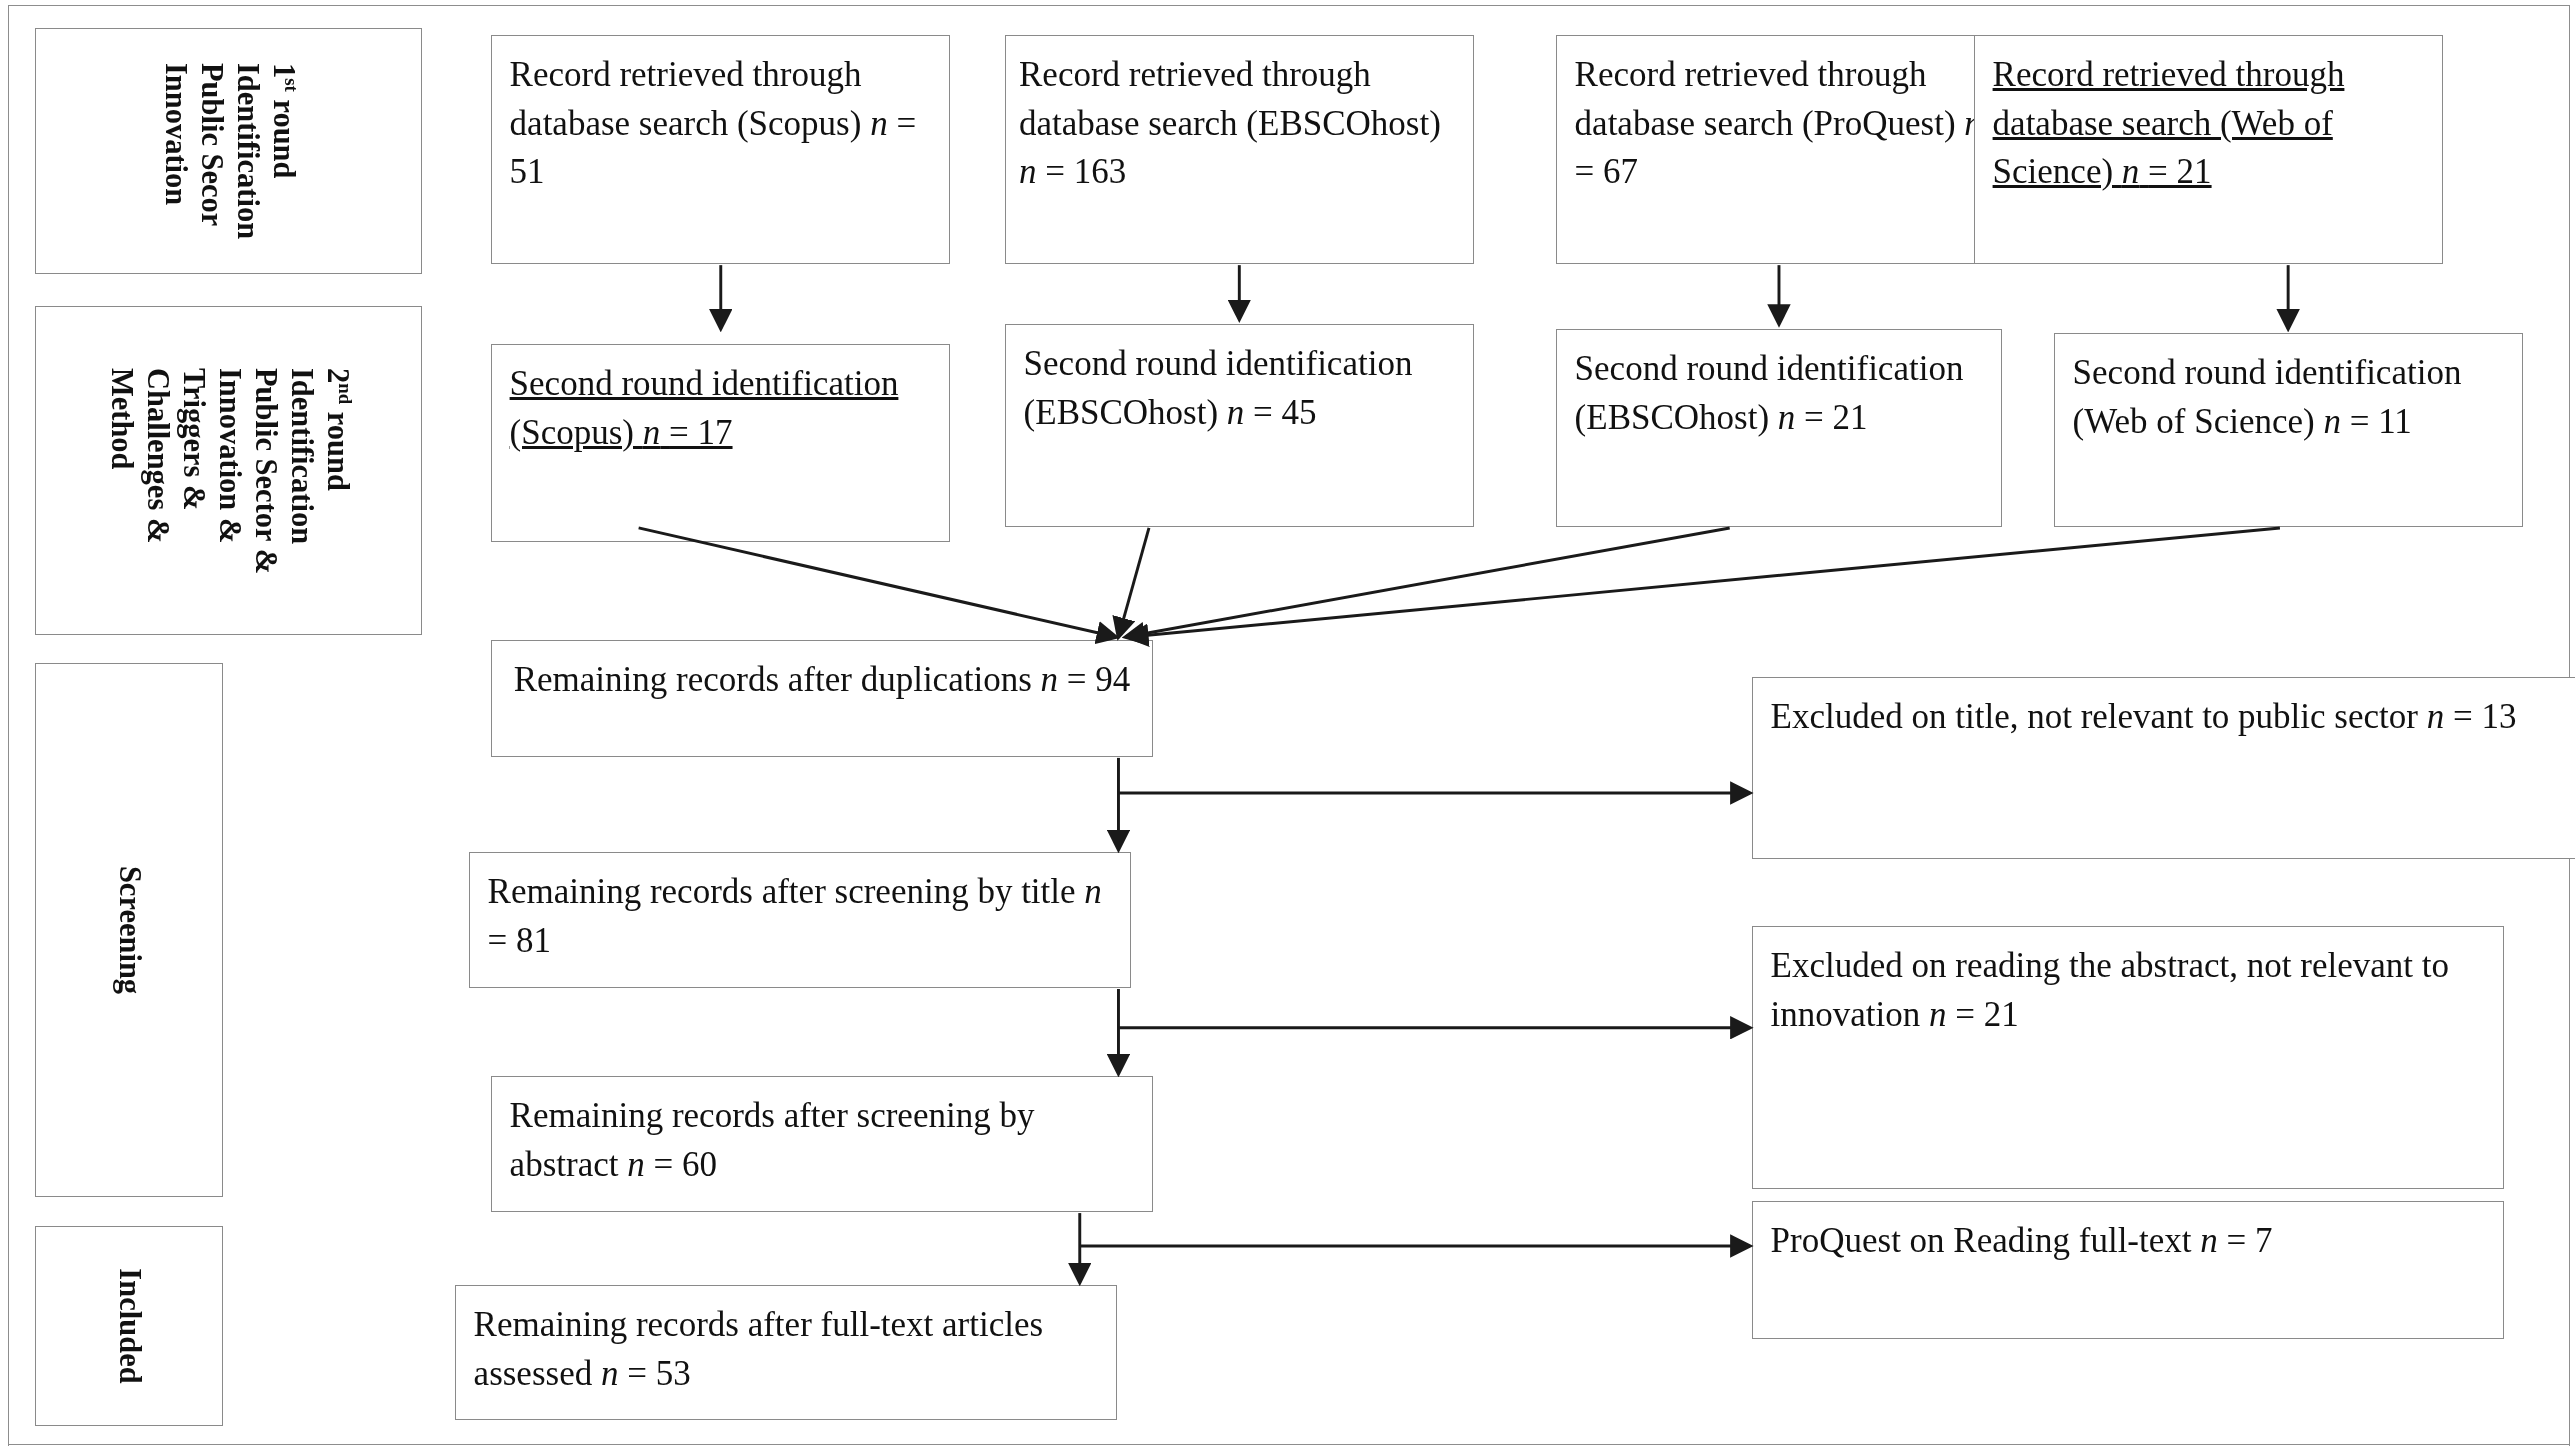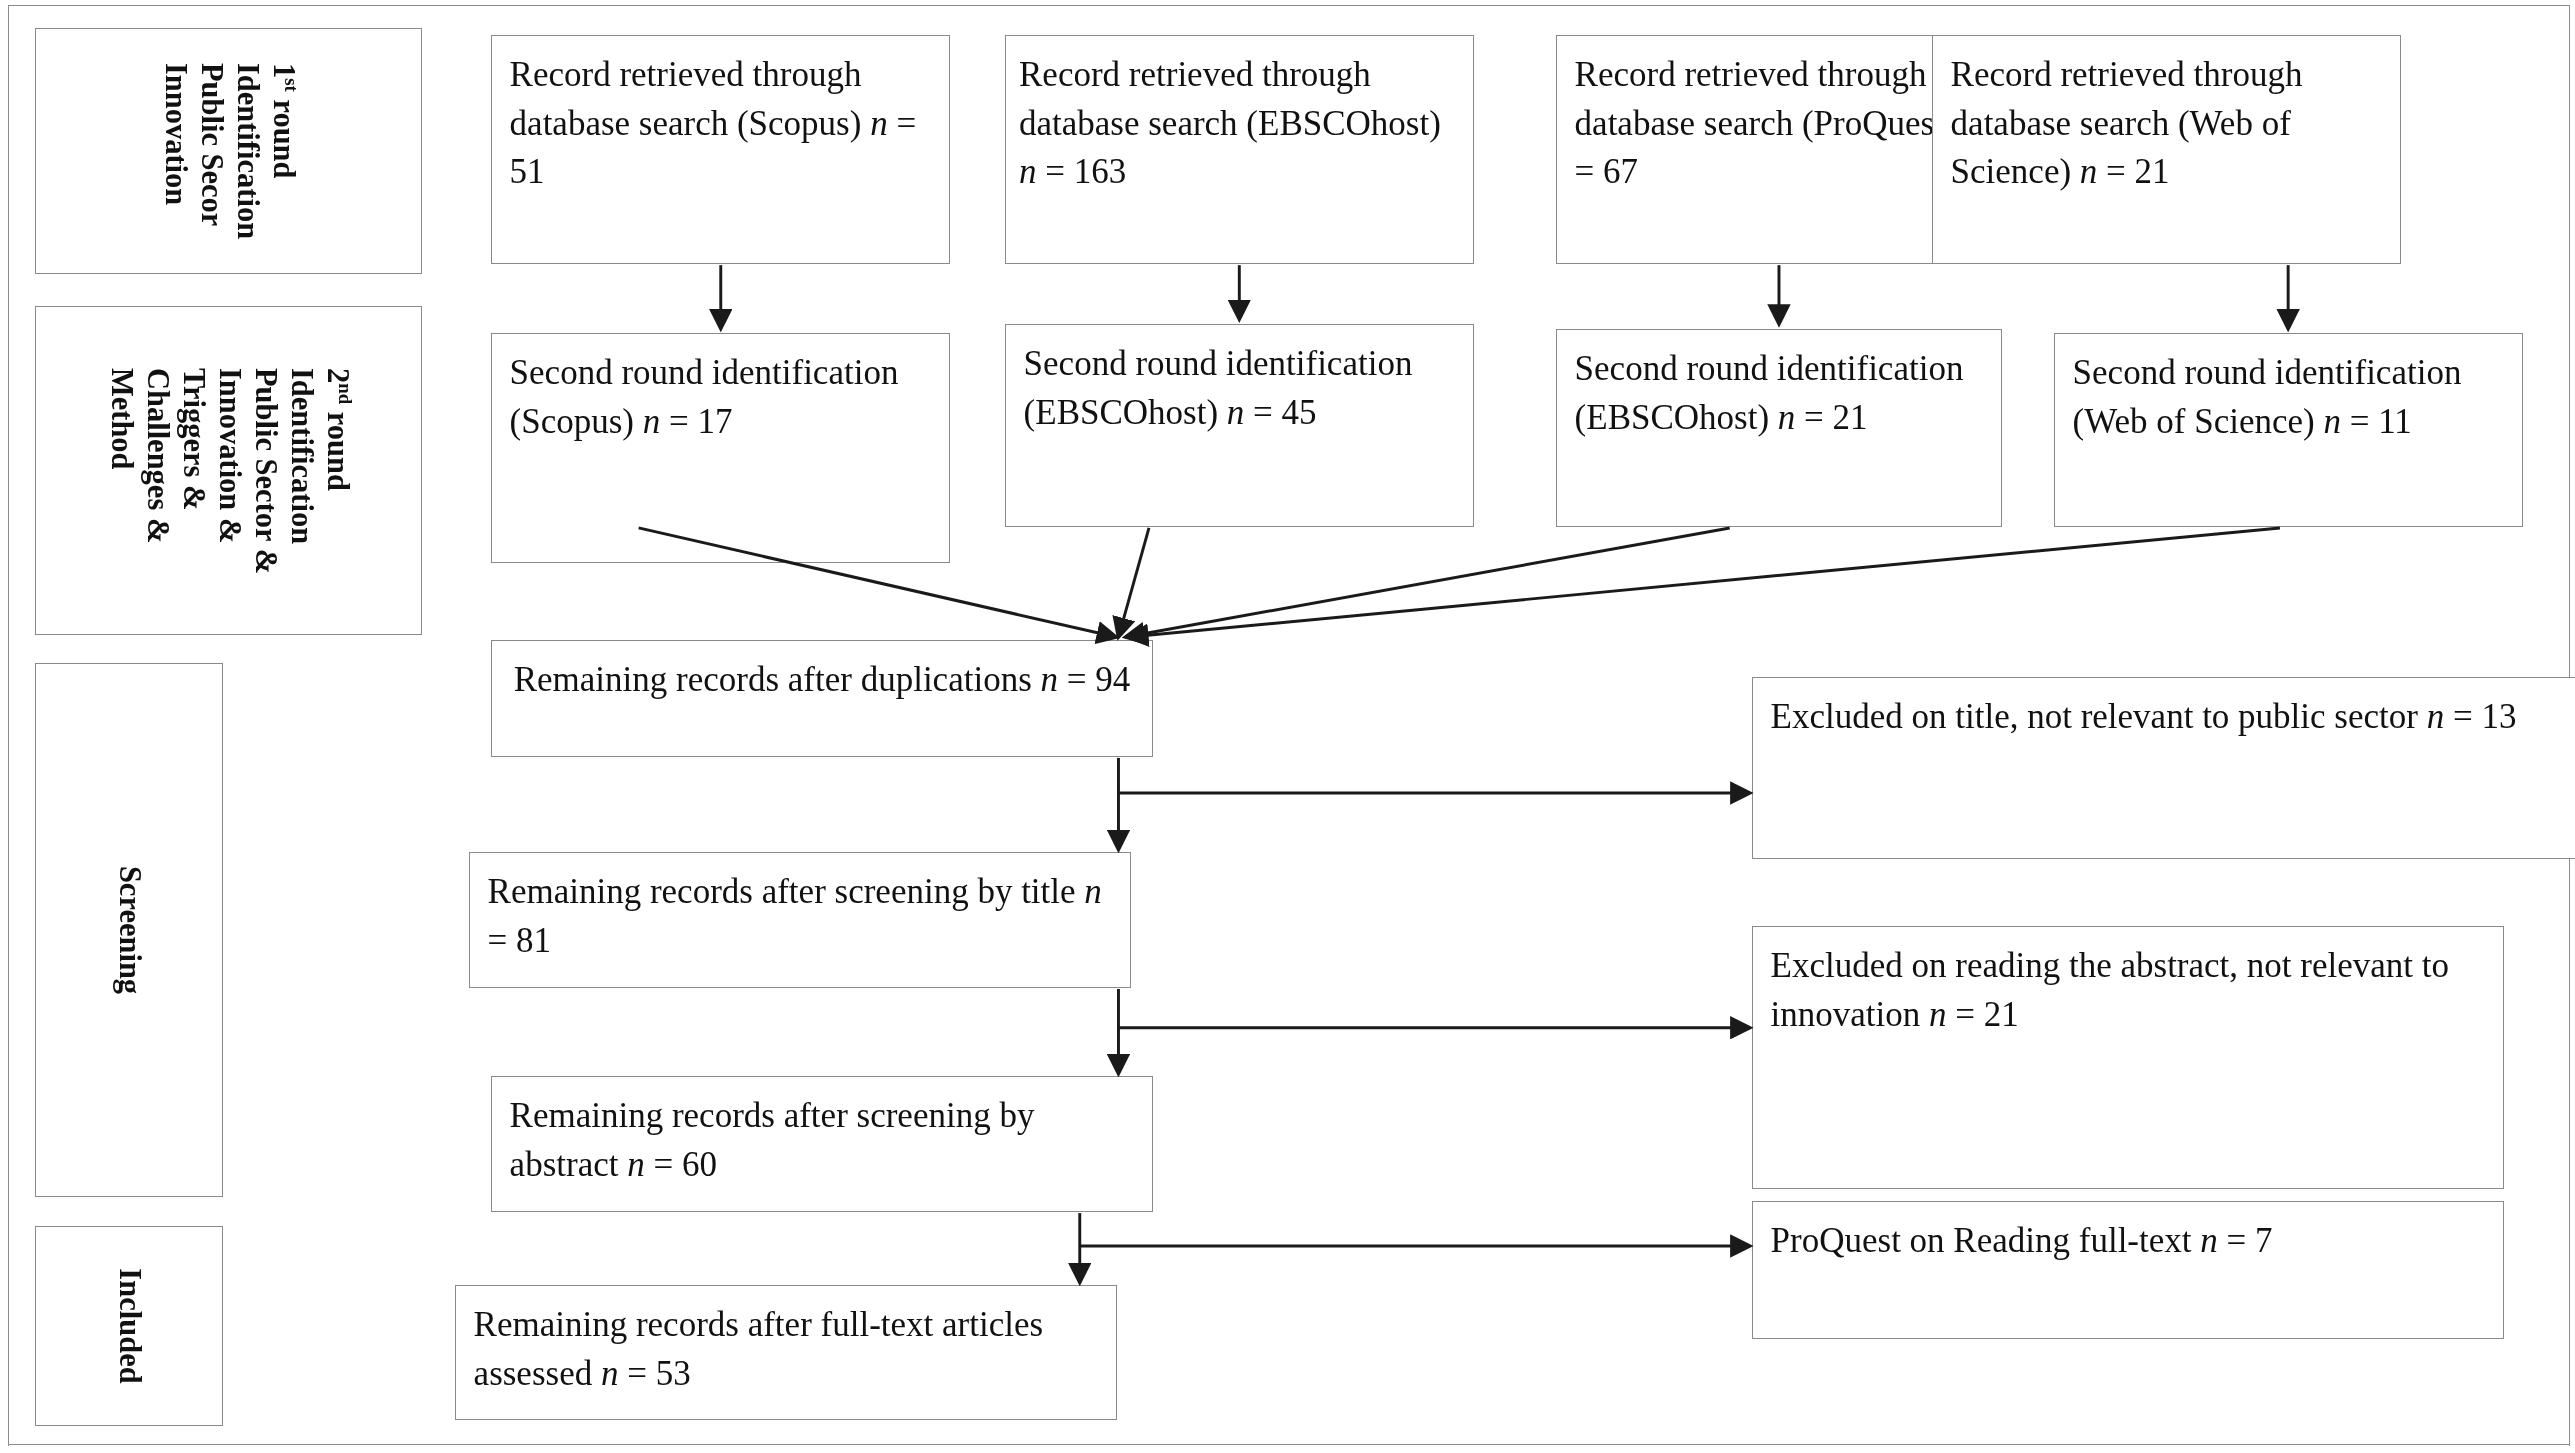--- a/index.html
+++ b/index.html
@@ -147,27 +147,27 @@
       <span>Record retrieved through database search (EBSCOhost) </span><span class="ital">n</span> <span>= 163</span>
     </span>
   </div>
 
   <div class="box" style="left:1556px; top:35px; width:446px; height:229px;">
     <span class="txt">
       <span>Record retrieved through database search (ProQuest) </span><span class="ital">n</span> <span>= 67</span>
     </span>
   </div>
 
-  <div class="box" style="left:1932px; top:35px; width:469px; height:229px;">
+  <div class="box" style="left:1974px; top:35px; width:469px; height:229px;text-decoration:underline;">
     <span class="txt">
       <span>Record retrieved through database search (Web of Science) </span><span class="ital">n</span> <span>= 21</span>
     </span>
   </div>
 
-  <div class="box" style="left:491px; top:333px; width:459px; height:230px;">
+  <div class="box" style="left:491px; top:344px; width:459px; height:198px;text-decoration:underline;">
     <span class="txt">
       <span>Second round identification (Scopus) </span><span class="ital">n</span> <span>= 17</span>
     </span>
   </div>
 
   <div class="box" style="left:1005px; top:324px; width:469px; height:203px;">
     <span class="txt">
       <span>Second round identification (EBSCOhost) </span><span class="ital">n</span> <span>= 45</span>
     </span>
   </div>

